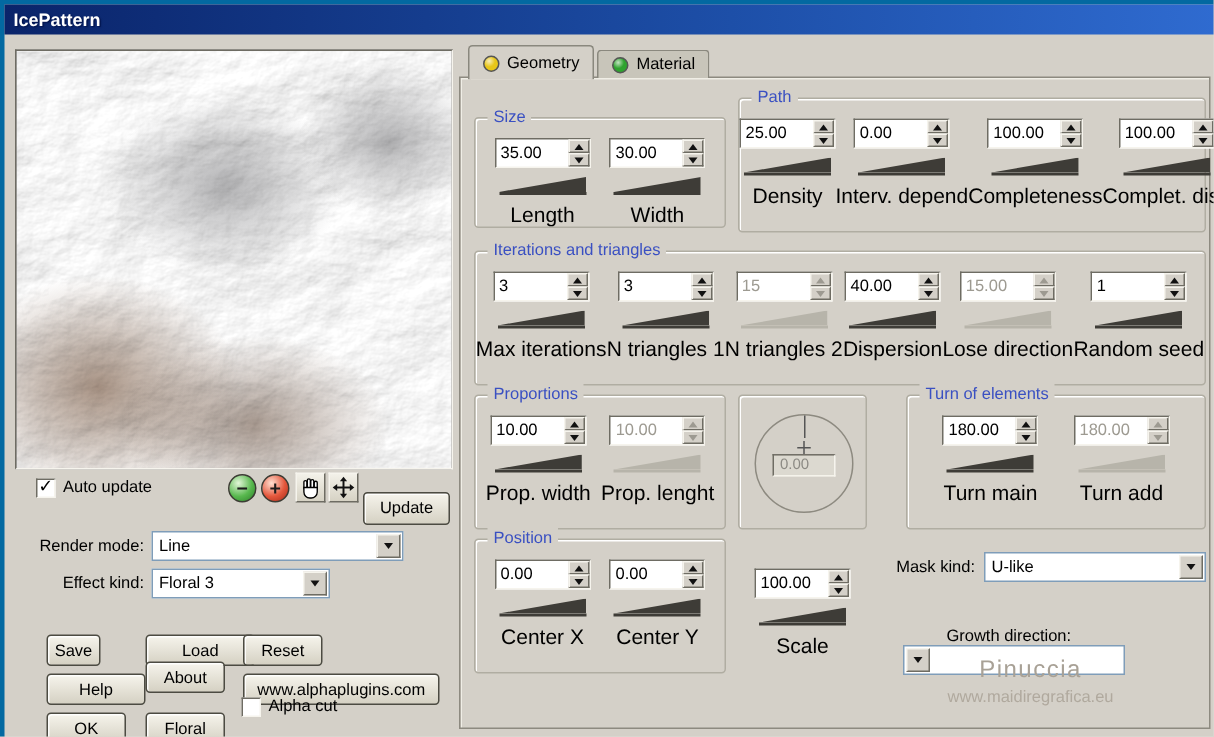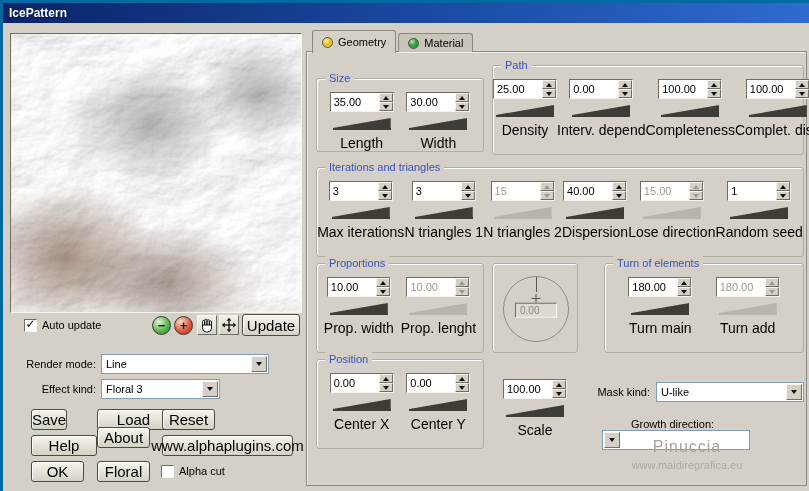--- a/index.html
+++ b/index.html
@@ -41,25 +41,25 @@
   }
   .round.green{background:radial-gradient(circle at 35% 30%,#e2f6d8,#58b84e 55%,#2d7f2a);}
   .round.red{background:radial-gradient(circle at 35% 30%,#ffe0d2,#e4573c 55%,#a52a18);}
   .sq{
     width:20px;height:20px;padding:0;cursor:pointer;
     background:linear-gradient(#f3f1e9,#d6d2c4);
     border:1px solid;border-color:#f6f4ed #6e6c63 #6e6c63 #f6f4ed;
     display:flex;align-items:center;justify-content:center;box-sizing:border-box;
   }
   .push{
-    height:21px;cursor:pointer;font-family:inherit;font-size:15px;color:#000;
+    height:21px;cursor:pointer;font-family:inherit;font-size:11px;color:#000;
     background:linear-gradient(#f6f4ec,#d5d1c3);
     border:1px solid #4c4b42;border-radius:3px;
     box-shadow:inset 1px 1px 0 rgba(255,255,255,.9);
-    display:flex;align-items:center;justify-content:center;padding:0;
+    display:flex;align-items:center;justify-content:center;padding:0;margin-top:14px;
   }
   .lbl{font-size:11px;line-height:14px;}
 
   .combo{
     display:flex;height:20px;background:#fff;box-sizing:border-box;cursor:pointer;
     border:1px solid #7f9db9;
   }
   .combo-val{flex:1;font-size:11px;padding:3px 0 0 4px;white-space:nowrap;overflow:hidden;}
   .combo-btn{
     width:16px;margin:1px;background:#d4d0c8;
@@ -133,21 +133,21 @@
   .g-path{left:185px;top:13px;width:312px;height:90px;}
   .g-iter{left:9px;top:115px;width:488px;height:90px;}
   .g-prop{left:9px;top:211px;width:168px;height:90px;}
   .g-dial{left:185px;top:211px;width:86px;height:90px;}
   .g-turn{left:297px;top:211px;width:200px;height:90px;}
   .g-pos{left:9px;top:307px;width:168px;height:90px;}
   .scale-block{position:absolute;left:185px;top:327px;width:86px;display:flex;justify-content:center;}
   .drow{position:absolute;display:flex;align-items:center;height:20px;left:240px;width:257px;}
   .drow .dlabel{flex:1;text-align:right;padding-right:6px;white-space:nowrap;}
   .drow .combo{width:148px;flex:none;}
-  .mask-row{top:330px;}
+  .mask-row{top:316px;}
   .growth-row{top:366px;flex-direction:column;}
 
   .dial{position:absolute;left:50%;top:50%;width:64px;height:64px;margin:-32px 0 0 -32px;border:1px solid #8d8a80;border-radius:50%;}
   .dial-tick{position:absolute;left:50%;top:0;width:1px;height:15px;background:#555;}
   .dial-cross{
     position:absolute;left:50%;top:17px;width:9px;height:9px;transform:translateX(-50%);
     background:linear-gradient(#555,#555) center/9px 1px no-repeat,linear-gradient(#555,#555) center/1px 9px no-repeat;
   }
   .dial-value{
     position:absolute;left:50%;top:50%;transform:translate(-50%,-42%);

